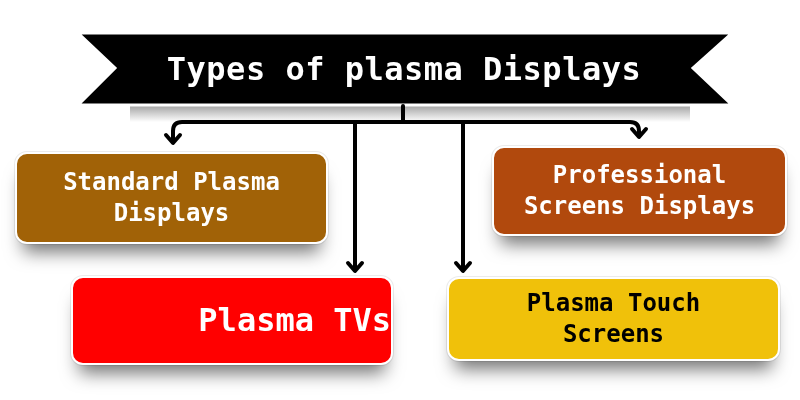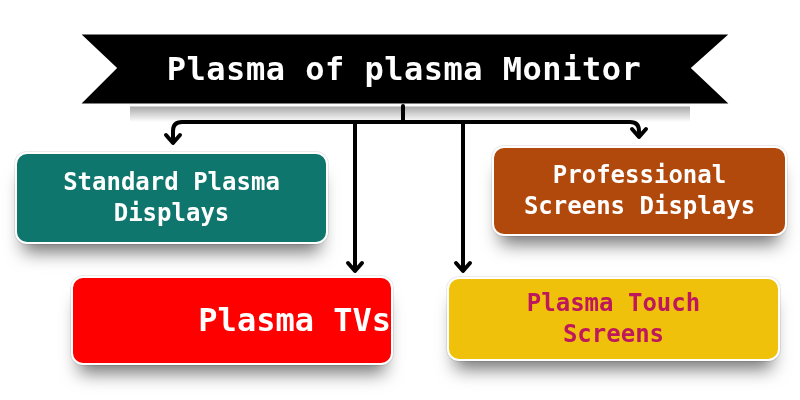--- a/index.html
+++ b/index.html
@@ -38,32 +38,32 @@
     <path d="M463,124 L463,270"></path>
   </g>
   <g fill="none" stroke="#000000" stroke-width="4" stroke-linecap="round" stroke-linejoin="round">
     <path d="M166,135 L173,143 L180,135"></path>
     <path d="M632,129 L639,137 L646,129"></path>
     <path d="M348,263 L355,271 L362,263"></path>
     <path d="M456,263 L463,271 L470,263"></path>
   </g>
 </svg>
 
-<div id="title-text">Plasma of plasma Monitor</div>
+<div id="title-text">Types of plasma Displays</div>
 
-<div class="box" id="node-standard" style="left:15px; top:152px; width:313px; height:92px; background:#0f766e; color:#ffffff; font-size:24px;">
+<div class="box" id="node-standard" style="left:15px; top:152px; width:313px; height:92px; background:#a16207; color:#ffffff; font-size:24px;">
   <span>Standard Plasma
 Displays</span>
 </div>
 
 <div class="box" id="node-professional" style="left:492px; top:146px; width:295px; height:90px; background:#b1490d; color:#ffffff; font-size:24px;">
   <span>Professional
 Screens Displays</span>
 </div>
 
 <div class="box" id="node-tvs" style="left:71px; top:276px; width:322px; height:89px; background:#ff0000; color:#ffffff; font-size:32px;justify-content:flex-end;">
   <span>Plasma TVs</span>
 </div>
 
-<div class="box" id="node-touch" style="left:447px; top:277px; width:333px; height:84px; background:#f0c10a; color:#be185d; font-size:24px;">
+<div class="box" id="node-touch" style="left:447px; top:277px; width:333px; height:84px; background:#f0c10a; color:#000000; font-size:24px;">
   <span>Plasma Touch
 Screens</span>
 </div>
 
 </body></html>

